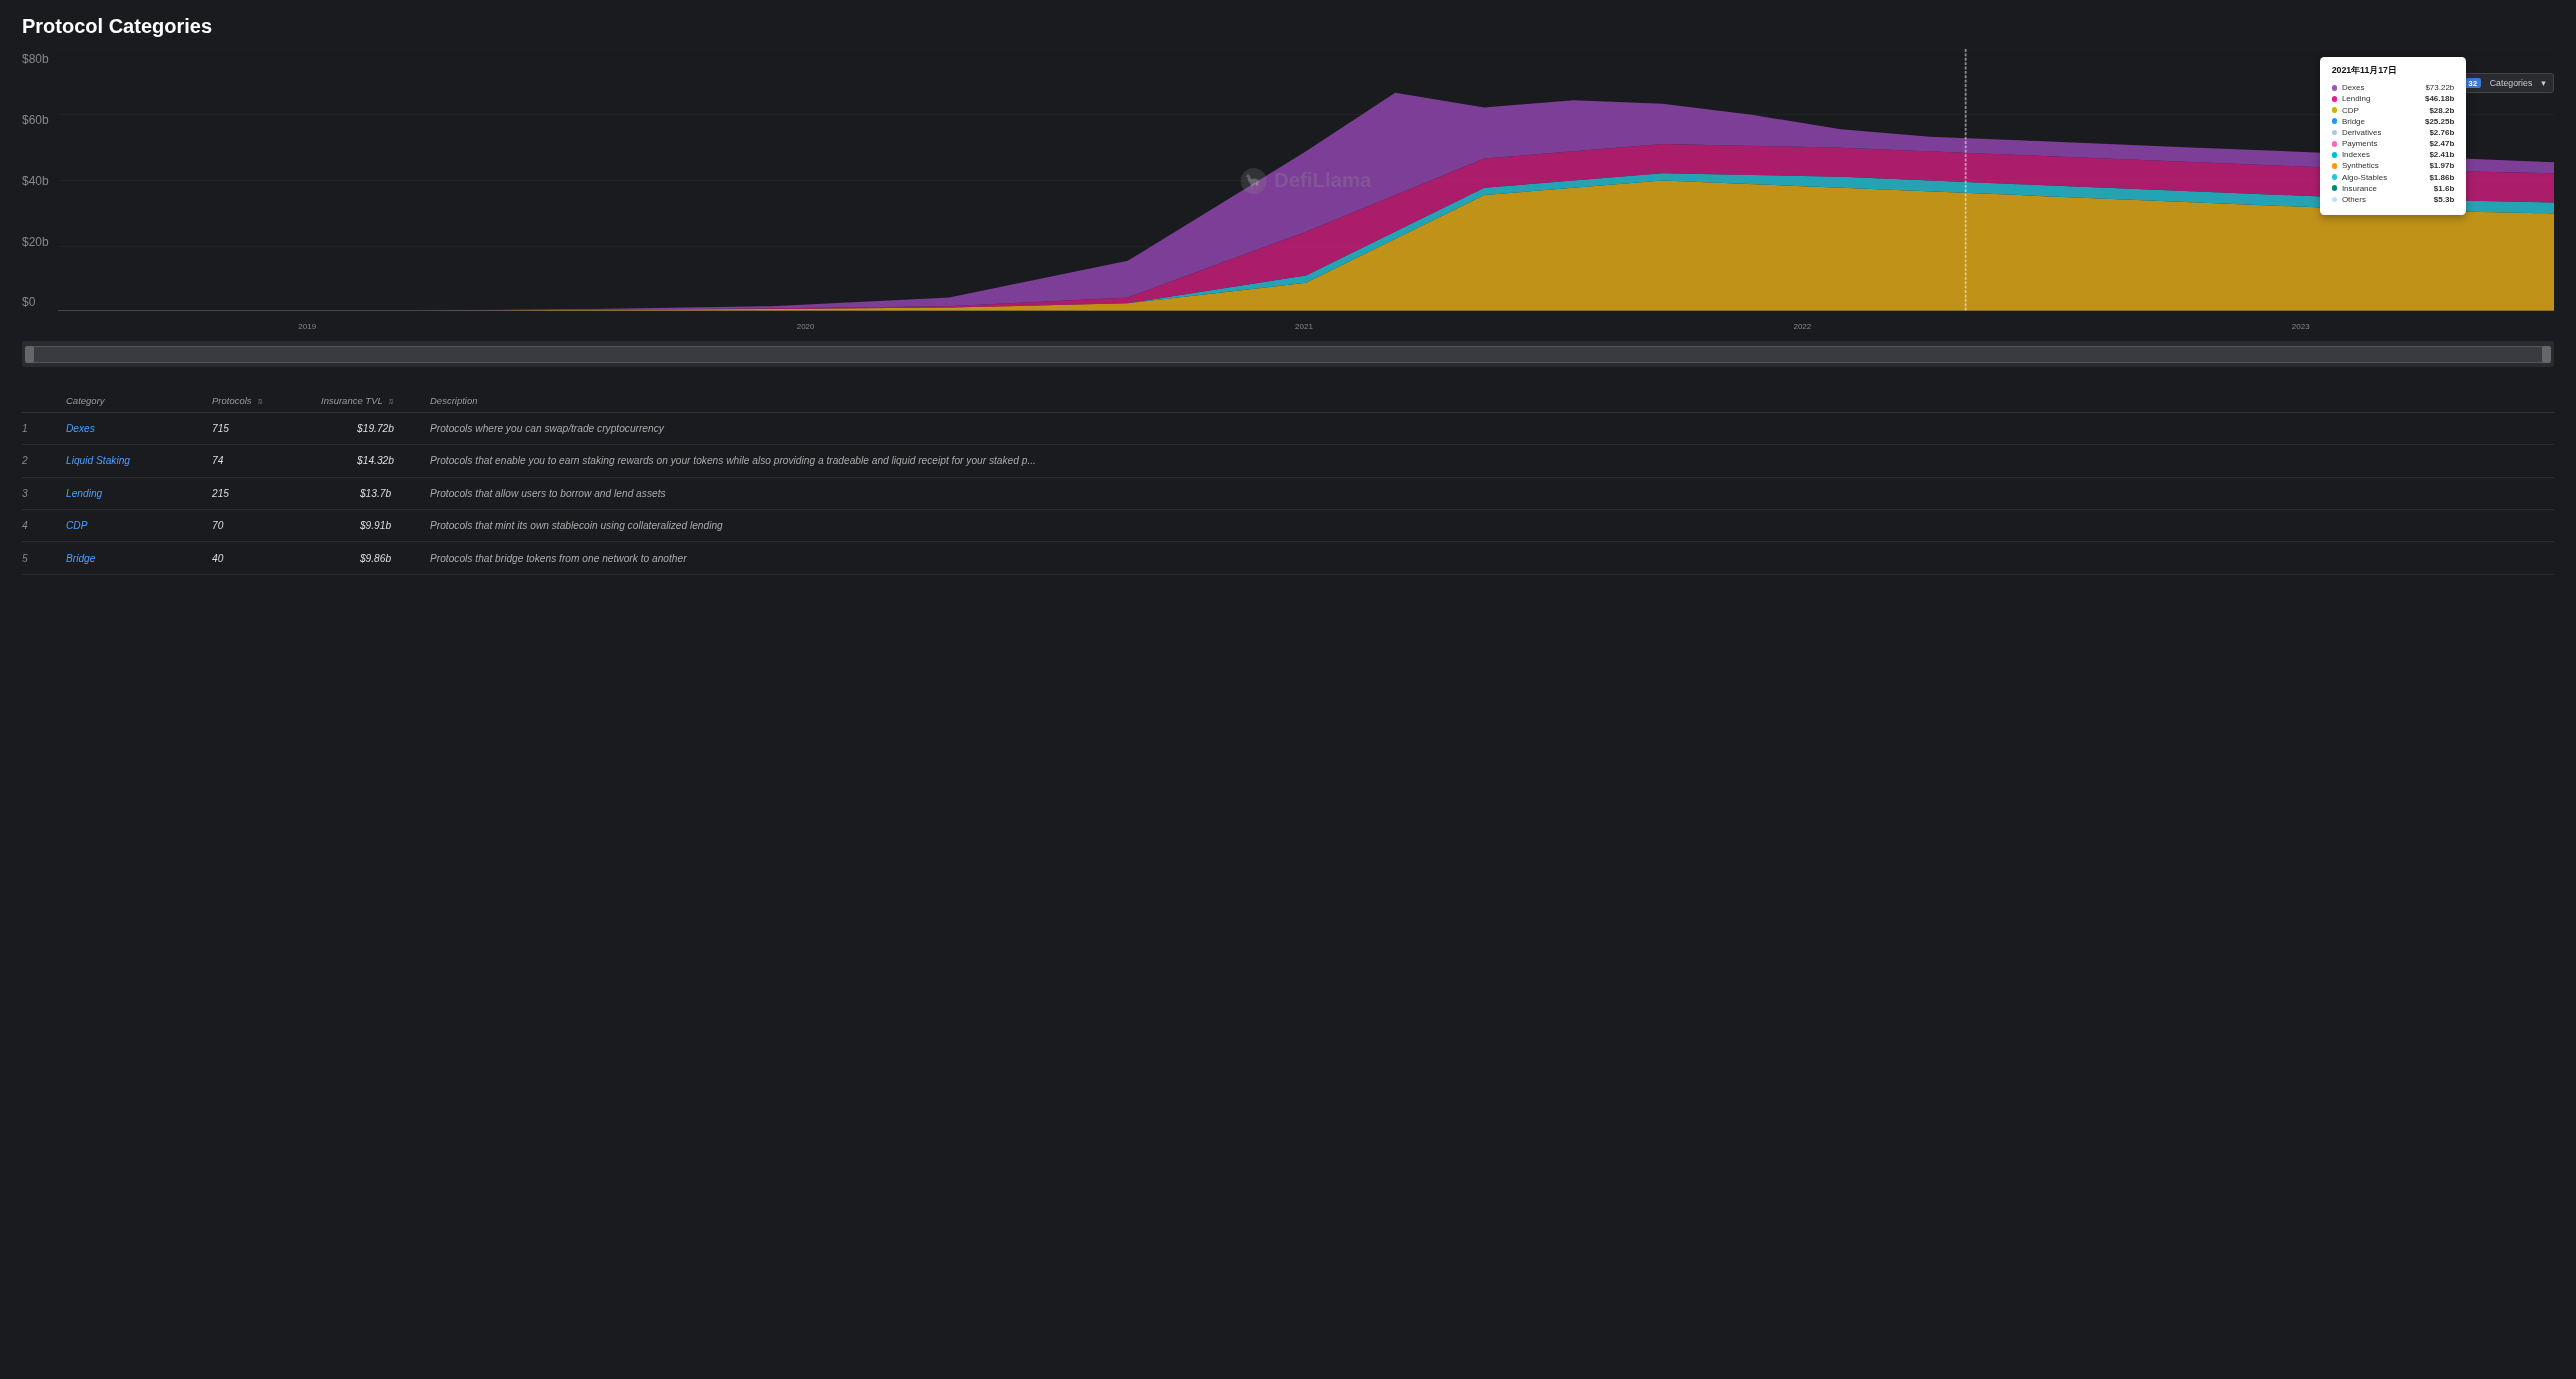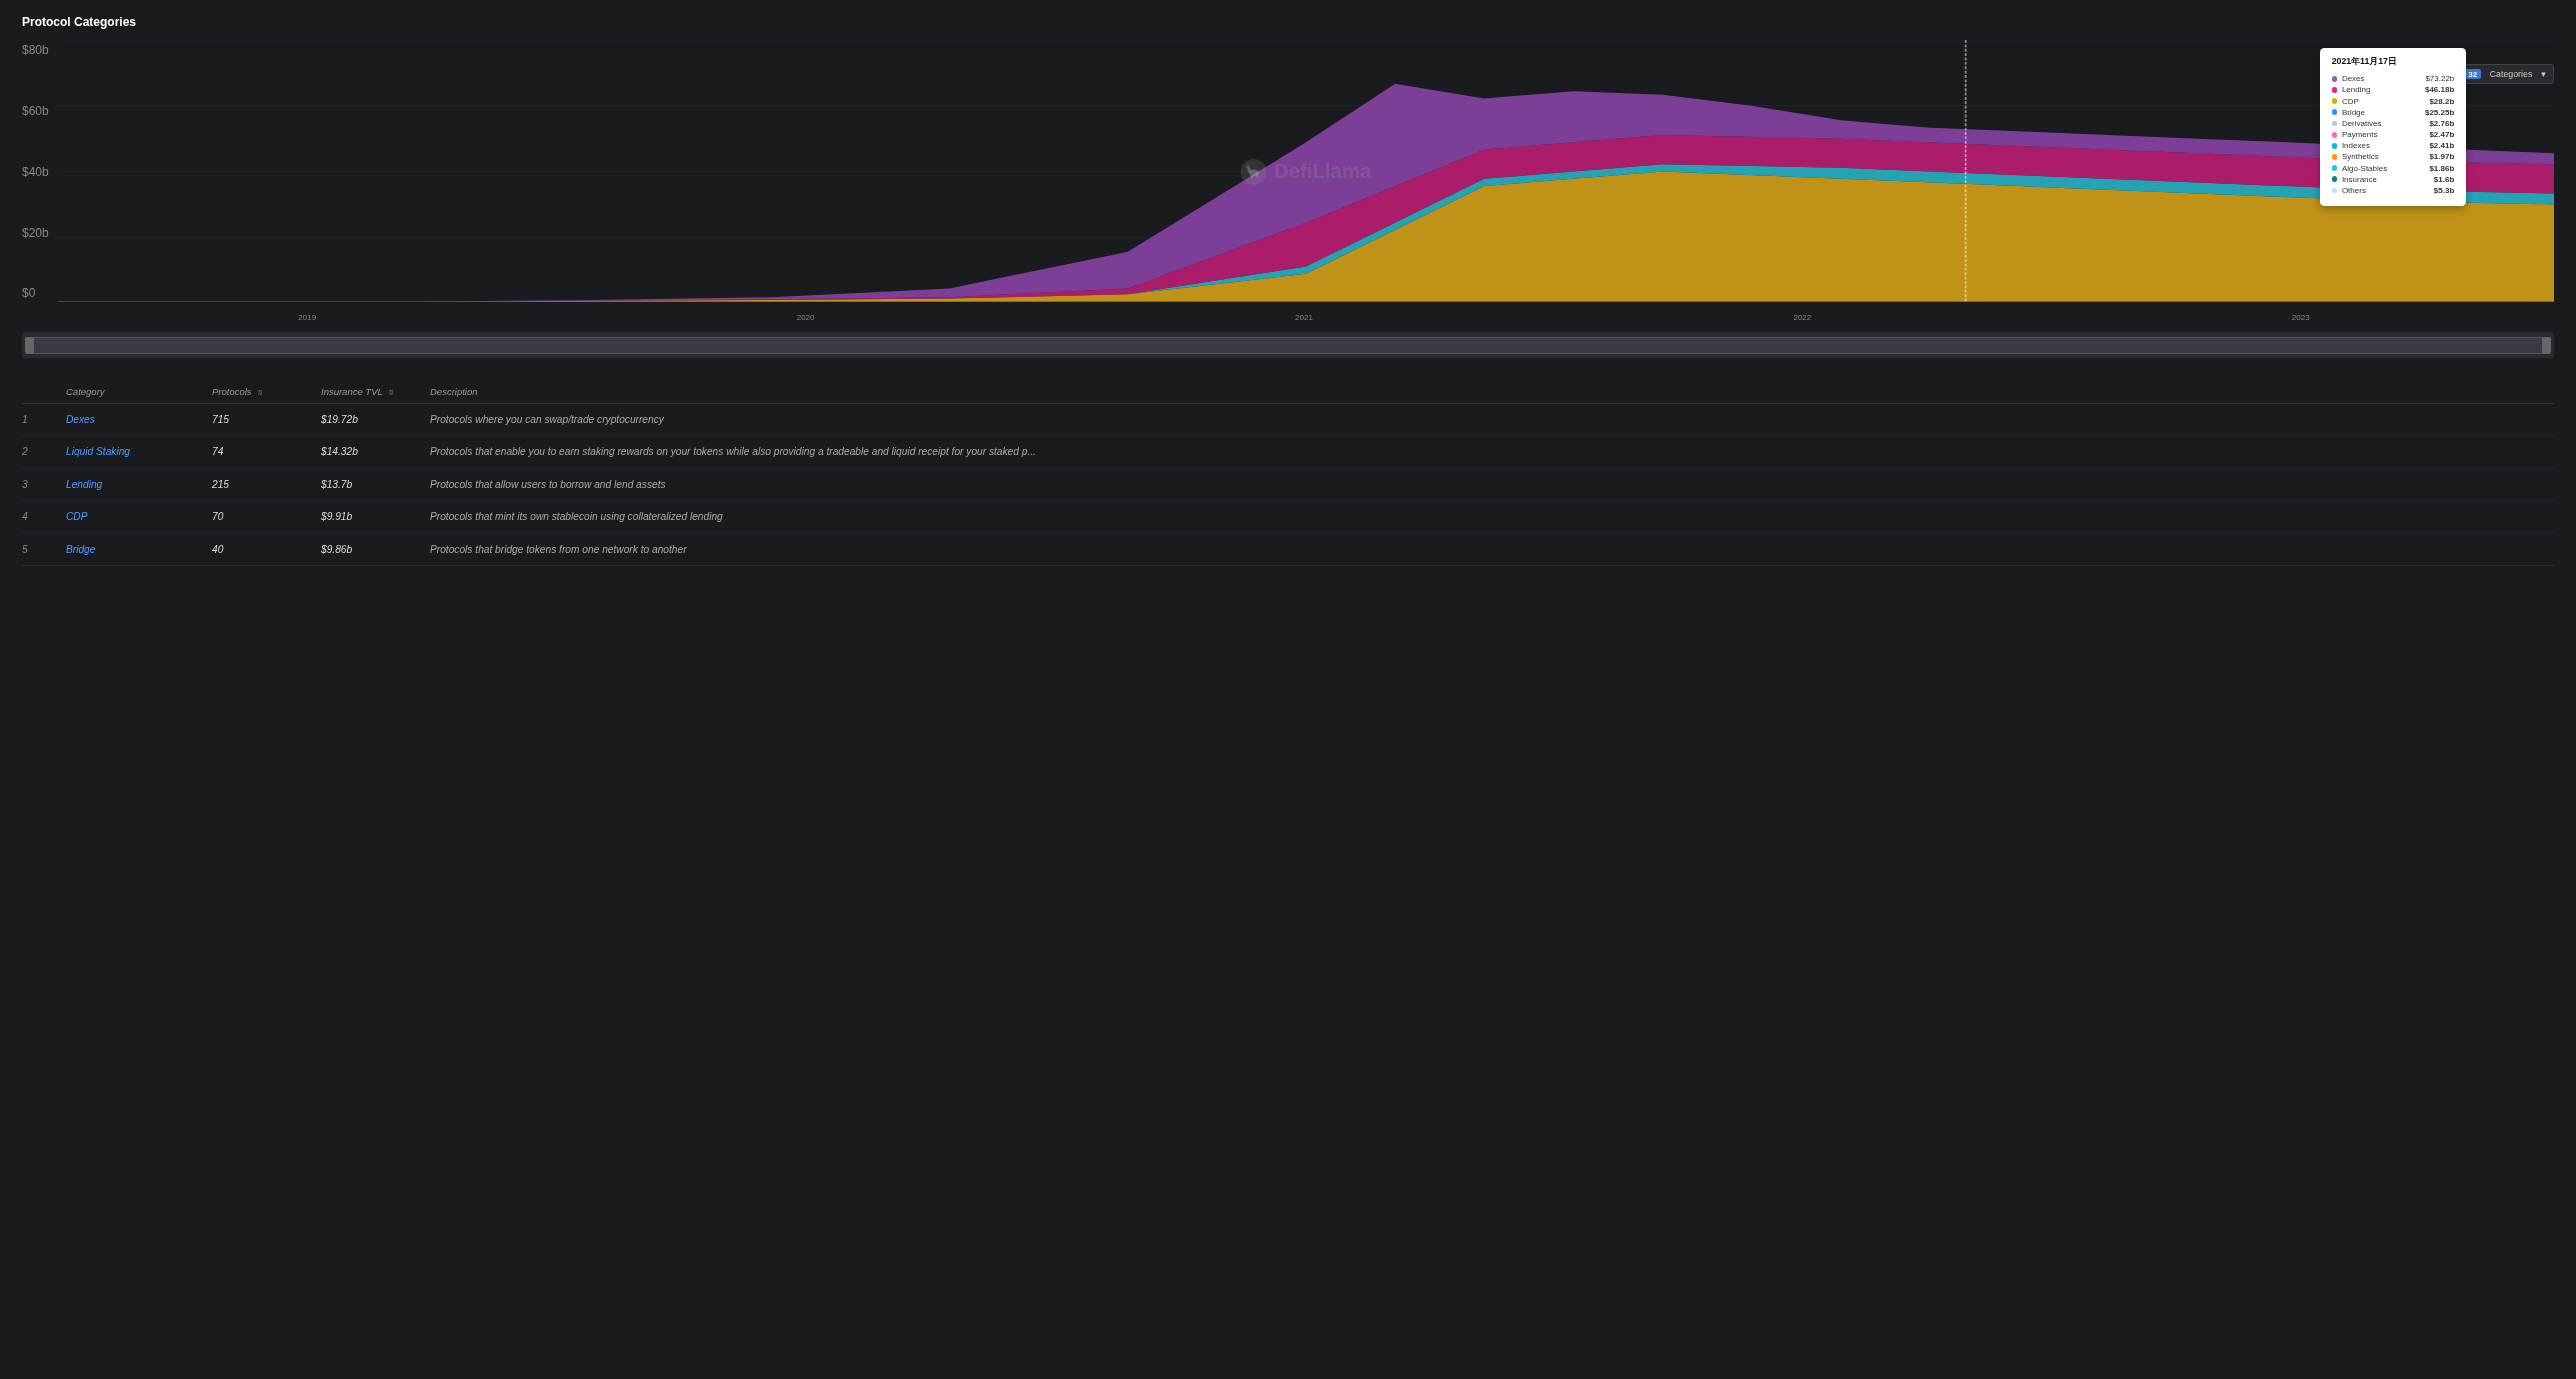--- a/index.html
+++ b/index.html
@@ -6,21 +6,21 @@
     body {
       background: #1a1b1f;
       color: #e0e0e0;
       font-family: -apple-system, BlinkMacSystemFont, 'Segoe UI', sans-serif;
       font-size: 10.2px;
       min-height: 100vh;
       padding: 14.6px 22px;
     }
 
     .page-title {
-      font-size: 12px;
+      font-size: 20px;
       font-weight: 600;
       color: #ffffff;
       margin-bottom: 11.7px;
     }
 
     .chart-container {
       position: relative;
       width: 100%;
       background: #1a1b1f;
       margin-bottom: 7.3px;
@@ -243,20 +243,21 @@
       color: #4a9eff;
       cursor: pointer;
     }
 
     .row-protocols {
       color: #ddd;
     }
 
     .row-tvl {
       color: #ddd;
+      text-align: center;
     }
 
     .row-description {
       color: #aaa;
       white-space: nowrap;
       overflow: hidden;
       text-overflow: ellipsis;
     }
 
     .sort-icon {

